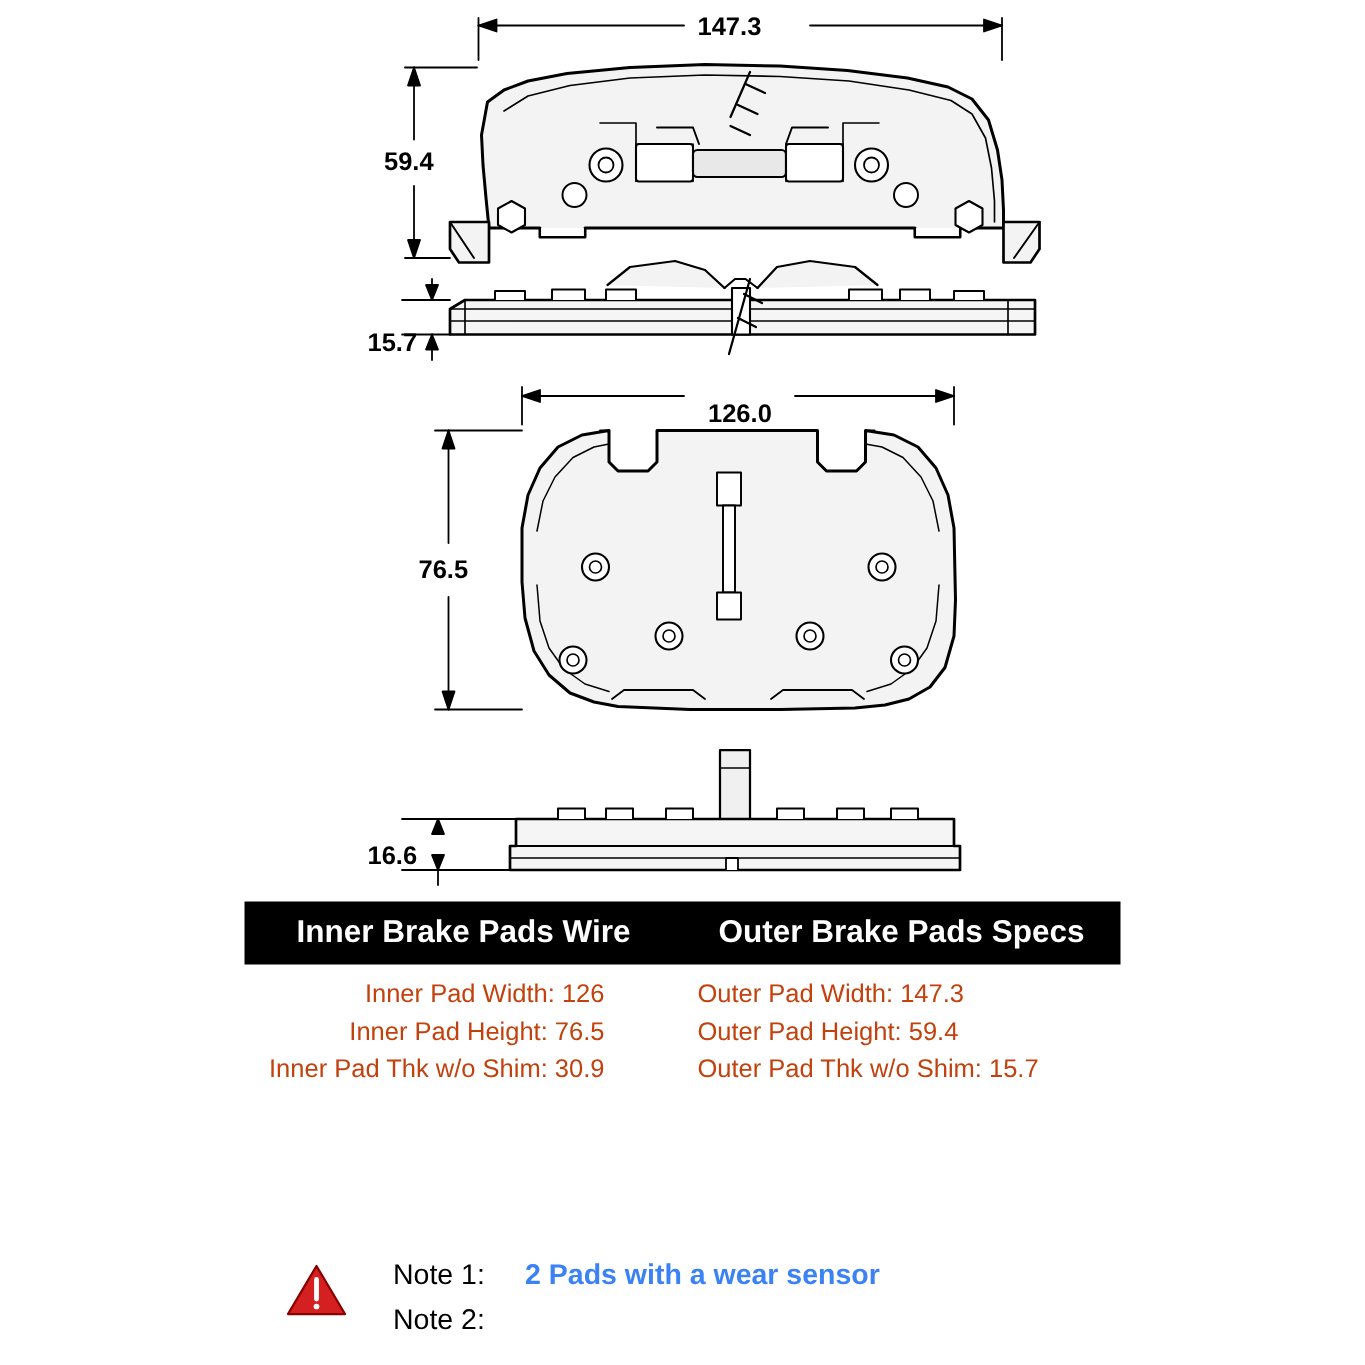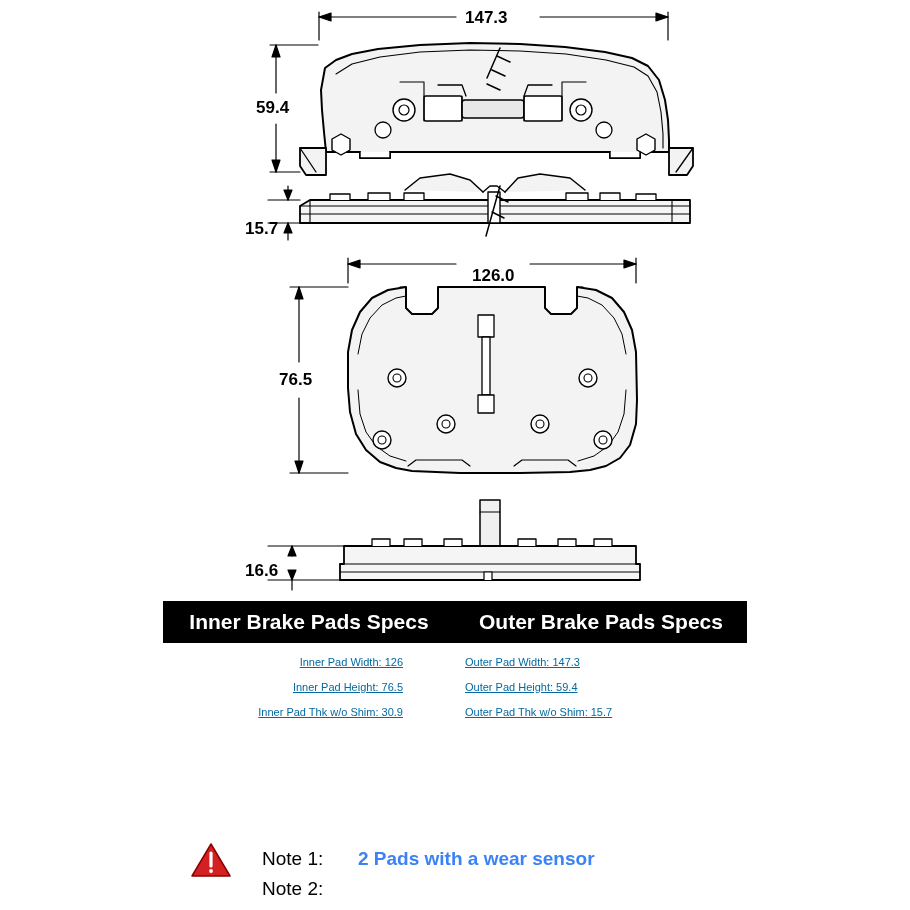--- a/index.html
+++ b/index.html
@@ -49,25 +49,24 @@
   .spec-banner .title {
     color: #ffffff;
     font-size: 21px;
     font-weight: bold;
     font-family: "Liberation Sans", sans-serif;
     text-align: center;
     flex: 1 1 50%;
   }
   .spec-col {
     position: absolute;
-    font-size: 11px;
+    font-size: 17px;
     font-family: "Liberation Sans", sans-serif;
-    color: #0369a1;
+    color: #c2410c;
     line-height: 25px;
-    text-decoration: underline;
   }
   .spec-col div { white-space: nowrap; }
   #inner-specs {
     left: 163px;
     top: 650px;
     width: 240px;
     text-align: right;
   }
   #outer-specs {
     left: 465px;
@@ -76,23 +75,22 @@
   }
   
   .notes {
     position: absolute;
     left: 190px;
     top: 840px;
     width: 600px;
   }
   .note-row {
     display: flex;
-    align-items: flex-end;
+    align-items: flex-start;
     height: 30px;
-    gap: 8px;
   }
   .note-label {
     font-size: 19px;
     color: #000;
     width: 88px;
     white-space: nowrap;
   }
   .note-value {
     font-size: 19px;
     font-weight: bold;
@@ -288,21 +286,21 @@
   </svg>
 
   <div class="dimtext" id="dim-147" style="left:465px; top:8px;">147.3</div>
   <div class="dimtext" id="dim-59" style="left:248px; top:98px;margin-left:8px;">59.4</div>
   <div class="dimtext" id="dim-157" style="left:245px; top:219px;">15.7</div>
   <div class="dimtext" id="dim-126" style="left:472px; top:266px;">126.0</div>
   <div class="dimtext" id="dim-765" style="left:279px; top:370px;">76.5</div>
   <div class="dimtext" id="dim-166" style="left:245px; top:561px;">16.6</div>
 
   <div class="spec-banner">
-    <div class="title">Inner Brake Pads Specs</div>
+    <div class="title">Inner Brake Pads Wire</div>
     <div class="title">Outer Brake Pads Specs</div>
   </div>
 
   <div class="spec-col" id="inner-specs">
     <div>Inner Pad Width: 126</div>
     <div>Inner Pad Height: 76.5</div>
     <div>Inner Pad Thk w/o Shim: 30.9</div>
   </div>
 
   <div class="spec-col" id="outer-specs">

